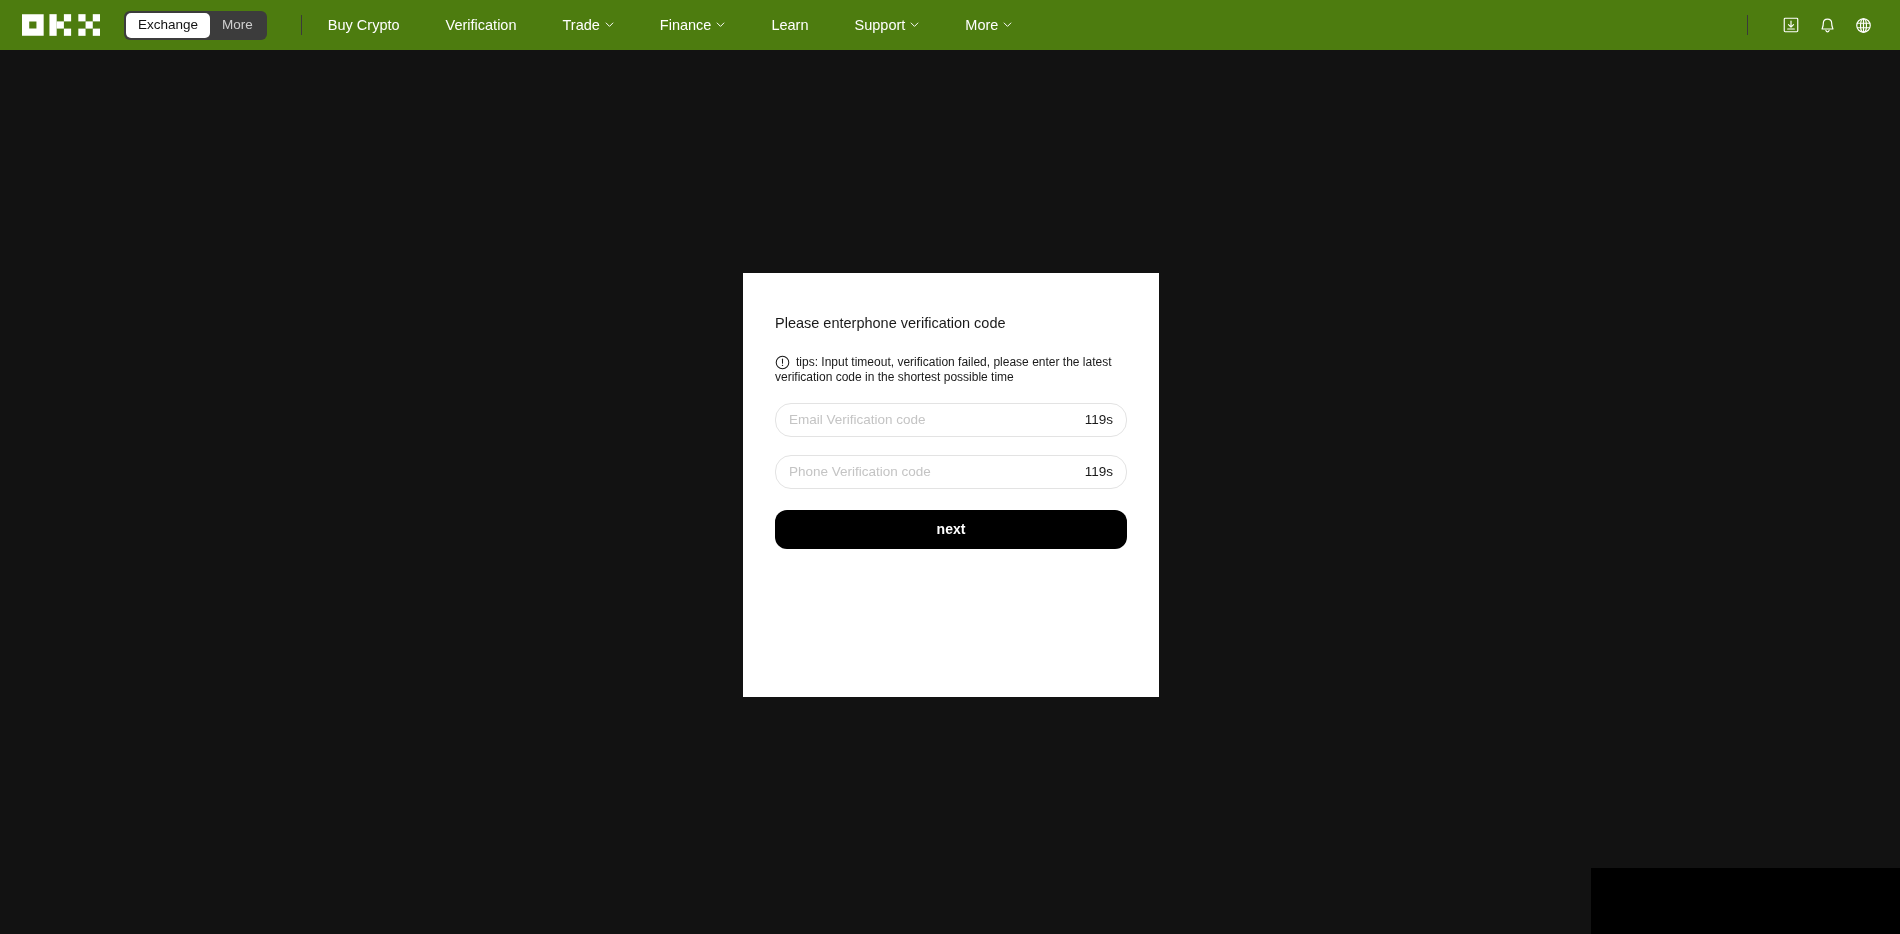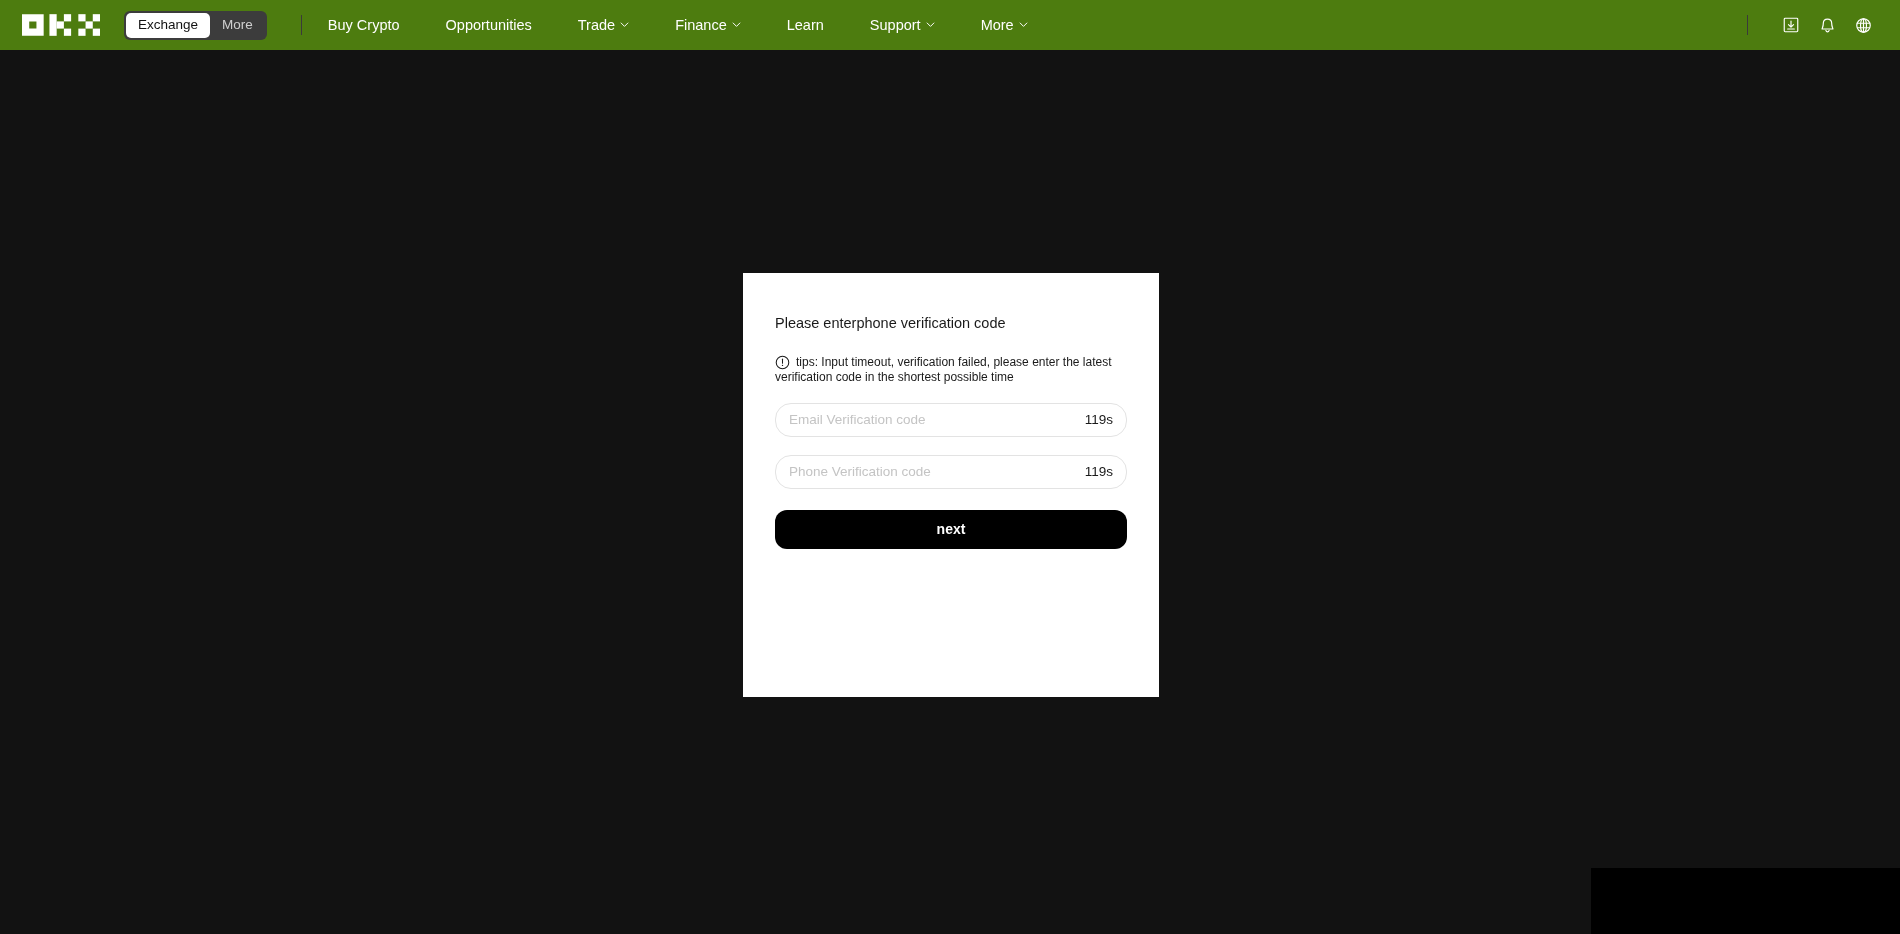--- a/index.html
+++ b/index.html
@@ -236,21 +236,21 @@
     <div class="seg-item">More</div>
   </div>
 
   <div class="nav-divider"></div>
 
   <div class="nav-links">
     <div class="nav-link">
       <span>Buy Crypto</span>
     </div>
     <div class="nav-link">
-      <span>Opportunities</span>
+      <span>Verification</span>
     </div>
     <div class="nav-link">
       <span>Trade</span>
       <span class="caret">
         <svg viewBox="0 0 12 12" width="9" height="9">
             <path d="M1.5 4 L6 8.5 L10.5 4" fill="none" stroke="#ffffff" stroke-width="1.3" stroke-linecap="round" stroke-linejoin="round"></path>
           </svg>
       </span>
     </div>
     <div class="nav-link">

